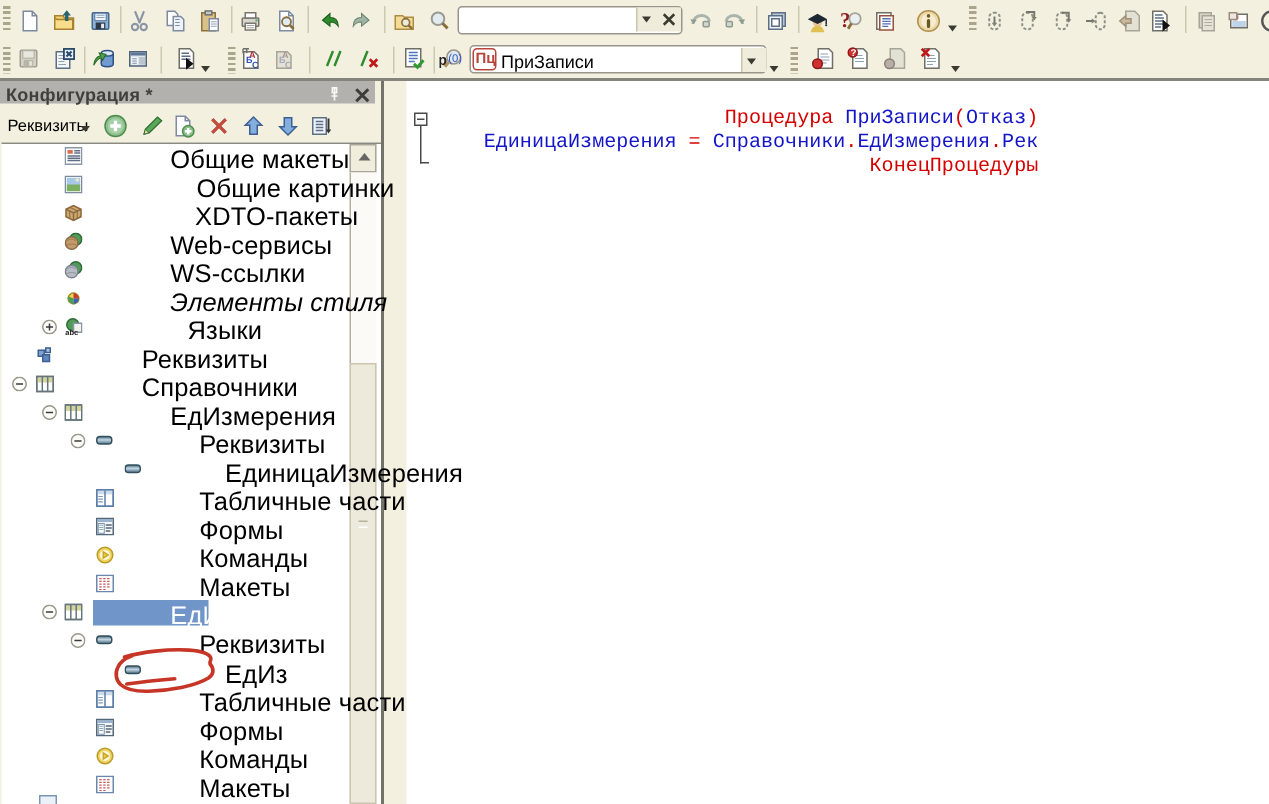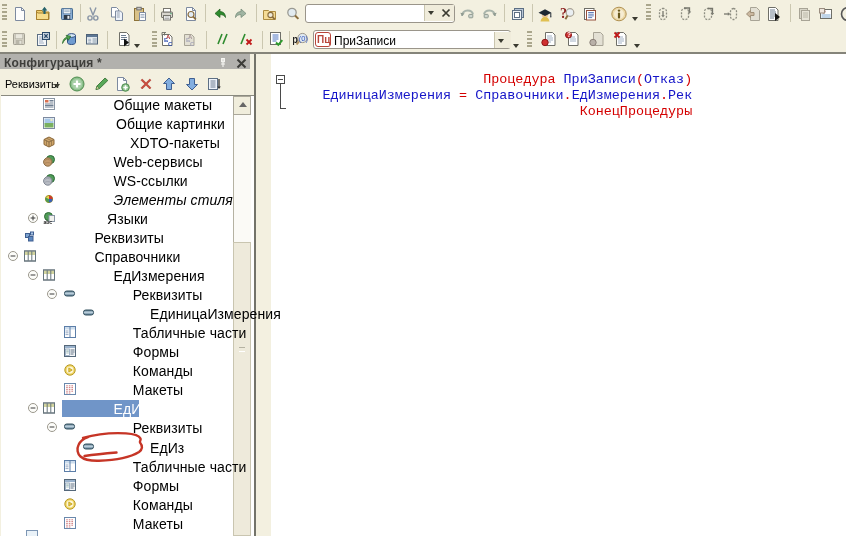--- a/index.html
+++ b/index.html
@@ -3,21 +3,21 @@
   html,body{margin:0;padding:0;}
   body{width:846px;height:536px;position:relative;overflow:hidden;
        background:#f3f0e0;font-family:"Liberation Sans",sans-serif;}
   .abs{position:absolute;}
   .sep1{position:absolute;top:4px;width:1px;height:18px;background:#cbc7b0;}
   .sep2{position:absolute;top:31px;width:1px;height:18px;background:#cbc7b0;}
   .grip1{position:absolute;top:4px;width:4.5px;height:18px;
     background:repeating-linear-gradient(180deg,#aaa68c 0 1.8px,rgba(0,0,0,0) 1.8px 3.6px);}
   .grip2{position:absolute;top:31px;width:4.5px;height:18px;
     background:repeating-linear-gradient(180deg,#aaa68c 0 1.8px,rgba(0,0,0,0) 1.8px 3.6px);}
-  .treetxt{position:absolute;font-size:14px;letter-spacing:0.1px;color:#000;white-space:nowrap;padding-left:48px;}
+  .treetxt{position:absolute;font-size:17px;letter-spacing:0.1px;color:#000;white-space:nowrap;padding-left:48px;}
   .code{position:absolute;font-family:"Liberation Mono",monospace;font-size:13.4px;white-space:pre;}
   .kw{color:#d40000;} .id{color:#1414c8;}
   .dda{position:absolute;width:0;height:0;border-left:3.5px solid transparent;
     border-right:3.5px solid transparent;border-top:4px solid #3a3a30;}
 </style></head><body>
 <svg style="position:absolute;left:11.5px;top:5.5px;" width="16" height="16" viewBox="0 0 16 16">
     <path d="M3.5 1.5h6l3 3v10h-9z" fill="#fdfdfd" stroke="#7d8aa0"></path>
     <path d="M9.5 1.5v3h3" fill="none" stroke="#7d8aa0"></path>
   </svg>
 <svg style="position:absolute;left:35px;top:5.5px;" width="16" height="16" viewBox="0 0 16 16">
@@ -328,21 +328,21 @@
     <rect x="2" y="2" width="3.5" height="2.5" fill="#d87050"></rect>
     <path d="M6.5 2.5h4M6.5 4h4M2 6h8.5M2 7.5h8.5M2 9h8.5" stroke="#5d6f84" stroke-width="0.9"></path>
   </svg>
 <div class="treetxt" style="left:65.5px;top:96.6px;">Общие макеты</div>
 <svg style="position:absolute;left:43px;top:116.64999999999999px;" width="12" height="12" viewBox="0 0 12 12">
     <rect x="0.5" y="0.5" width="11" height="11" fill="#fff" stroke="#7d8aa0"></rect>
     <rect x="1.5" y="1.5" width="9" height="5" fill="#a8c8e8"></rect>
     <rect x="1.5" y="6" width="9" height="4.5" fill="#7ab060"></rect>
     <circle cx="8.5" cy="3" r="1.2" fill="#f0e8c0"></circle>
   </svg>
-<div class="treetxt" style="left:68px;top:115.64999999999999px;">Общие картинки</div>
+<div class="treetxt" style="left:83px;top:115.64999999999999px;">Общие картинки</div>
 <svg style="position:absolute;left:43px;top:135.7px;" width="12" height="12" viewBox="0 0 12 12">
     <path d="M1 3.5L6 1l5 2.5v5L6 11 1 8.5z" fill="#cfa66b" stroke="#8a6535"></path>
     <path d="M1 3.5L6 6l5-2.5M6 6v5" stroke="#8a6d46" fill="none"></path>
     <path d="M3.5 2.2l5 2.5M3.5 9.7V4.8M8.5 9.7V4.8" stroke="#8a6d46" stroke-width="0.7"></path>
   </svg>
 <div class="treetxt" style="left:82px;top:134.7px;">XDTO-пакеты</div>
 <svg style="position:absolute;left:43px;top:154.75px;" width="12" height="12" viewBox="0 0 12 12">
     <circle cx="7.5" cy="4.5" r="4" fill="#4f9b57" stroke="#2e6b36"></circle>
     <circle cx="4.8" cy="7" r="4.2" fill="#c49a6c" stroke="#8a6d46"></circle>
     <path d="M2 5.5c1.2-1.5 4.2-1.5 5.5 0M1.5 8.5c1.8-1.2 4.8-1.2 6.5 0" stroke="#a07c50" fill="none" stroke-width="0.7"></path>
@@ -363,21 +363,21 @@
 <div class="treetxt" style="left:65.5px;top:191.85px;font-style:italic;">Элементы стиля</div>
 <svg style="position:absolute;left:27.5px;top:212.9px;" width="10" height="10" viewBox="0 0 10 10">
     <circle cx="5" cy="5" r="4.5" fill="#fdfdfa" stroke="#9a978c"></circle>
     <path d="M2.6 5h4.8M5 2.6v4.8" stroke="#3a3a3a"></path>
   </svg>
 <svg style="position:absolute;left:43px;top:211.9px;" width="12" height="12" viewBox="0 0 12 12">
     <circle cx="5.5" cy="4.5" r="4" fill="#4f9b57" stroke="#2e6b36"></circle>
     <rect x="6" y="3.5" width="5.5" height="6" fill="#f2f2ee" stroke="#8a96a4"></rect>
     <text x="0.5" y="11.5" font-size="5" font-weight="bold" fill="#222" font-family="Liberation Sans">abc</text>
   </svg>
-<div class="treetxt" style="left:59px;top:210.9px;">Языки</div>
+<div class="treetxt" style="left:77px;top:210.9px;">Языки</div>
 <svg style="position:absolute;left:23.5px;top:230.95px;" width="12" height="12" viewBox="0 0 12 12">
     <rect x="1.5" y="2.5" width="4" height="4" fill="#7da4d0" stroke="#3f5f91"></rect>
     <rect x="6.5" y="1" width="3" height="3" fill="#a8c4e4" stroke="#3f5f91"></rect>
     <rect x="4.5" y="5.5" width="4.5" height="4.5" fill="#5c88c0" stroke="#3f5f91"></rect>
   </svg>
 <div class="treetxt" style="left:46.5px;top:229.95px;">Реквизиты</div>
 <svg style="position:absolute;left:7.9px;top:251.0px;" width="10" height="10" viewBox="0 0 10 10">
     <circle cx="5" cy="5" r="4.5" fill="#fdfdfa" stroke="#9a978c"></circle>
     <path d="M2.6 5h4.8" stroke="#3a3a3a"></path>
   </svg>

